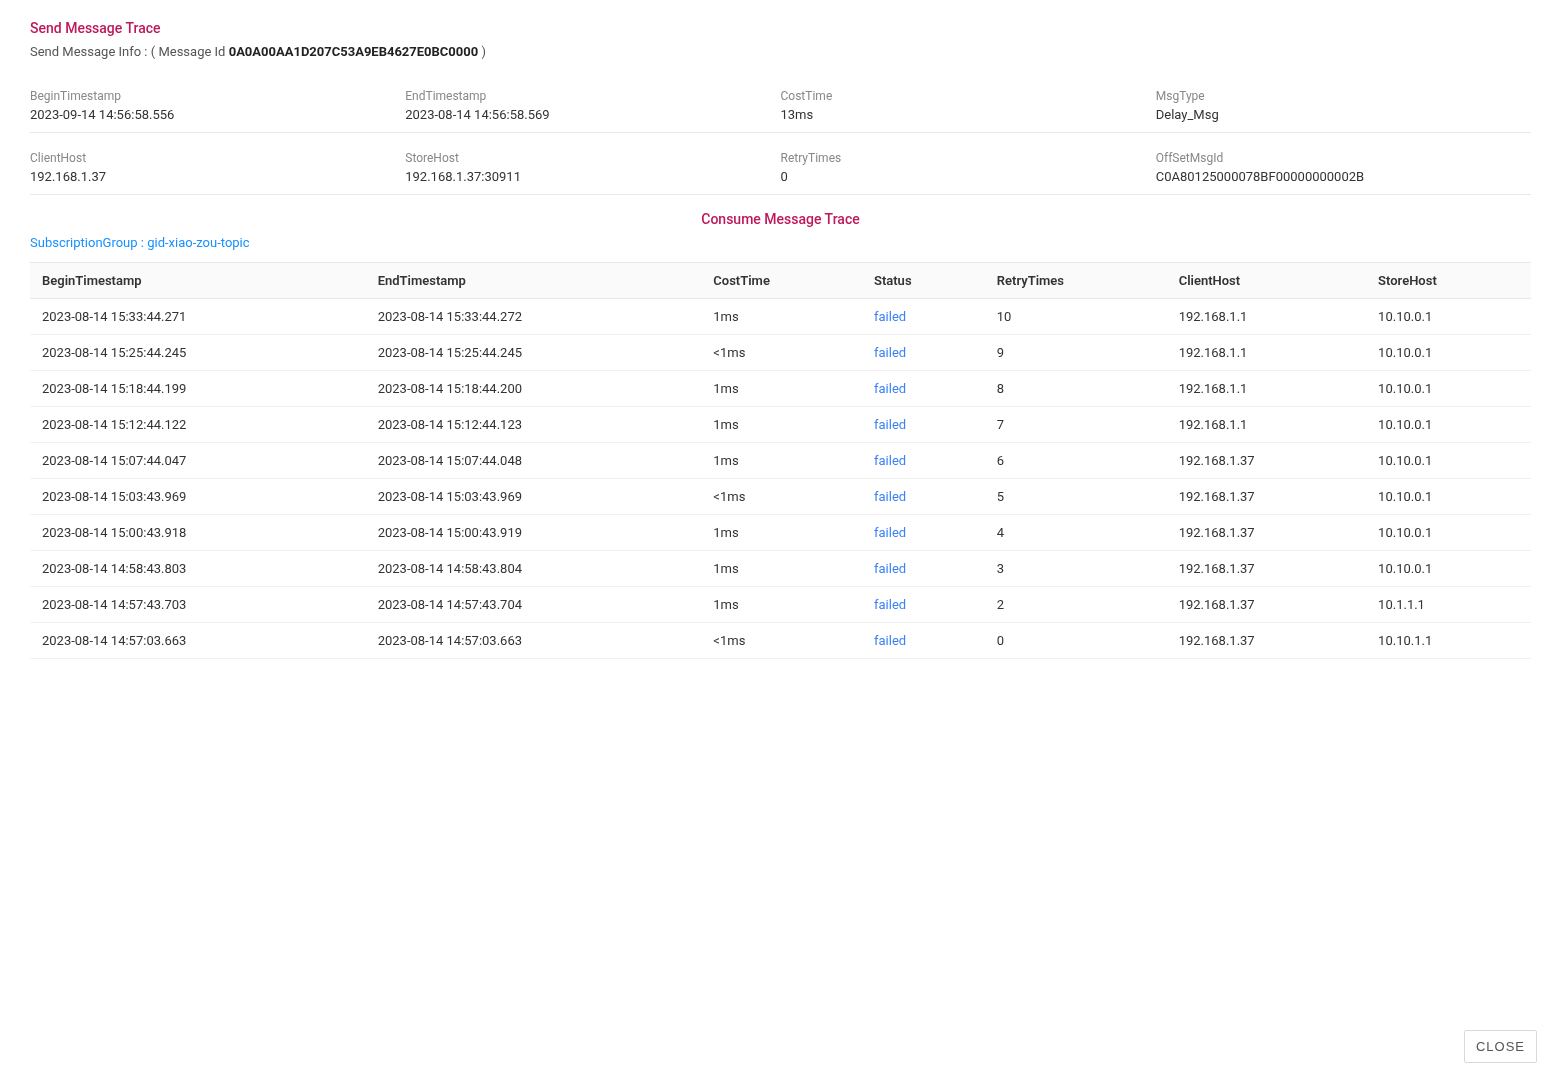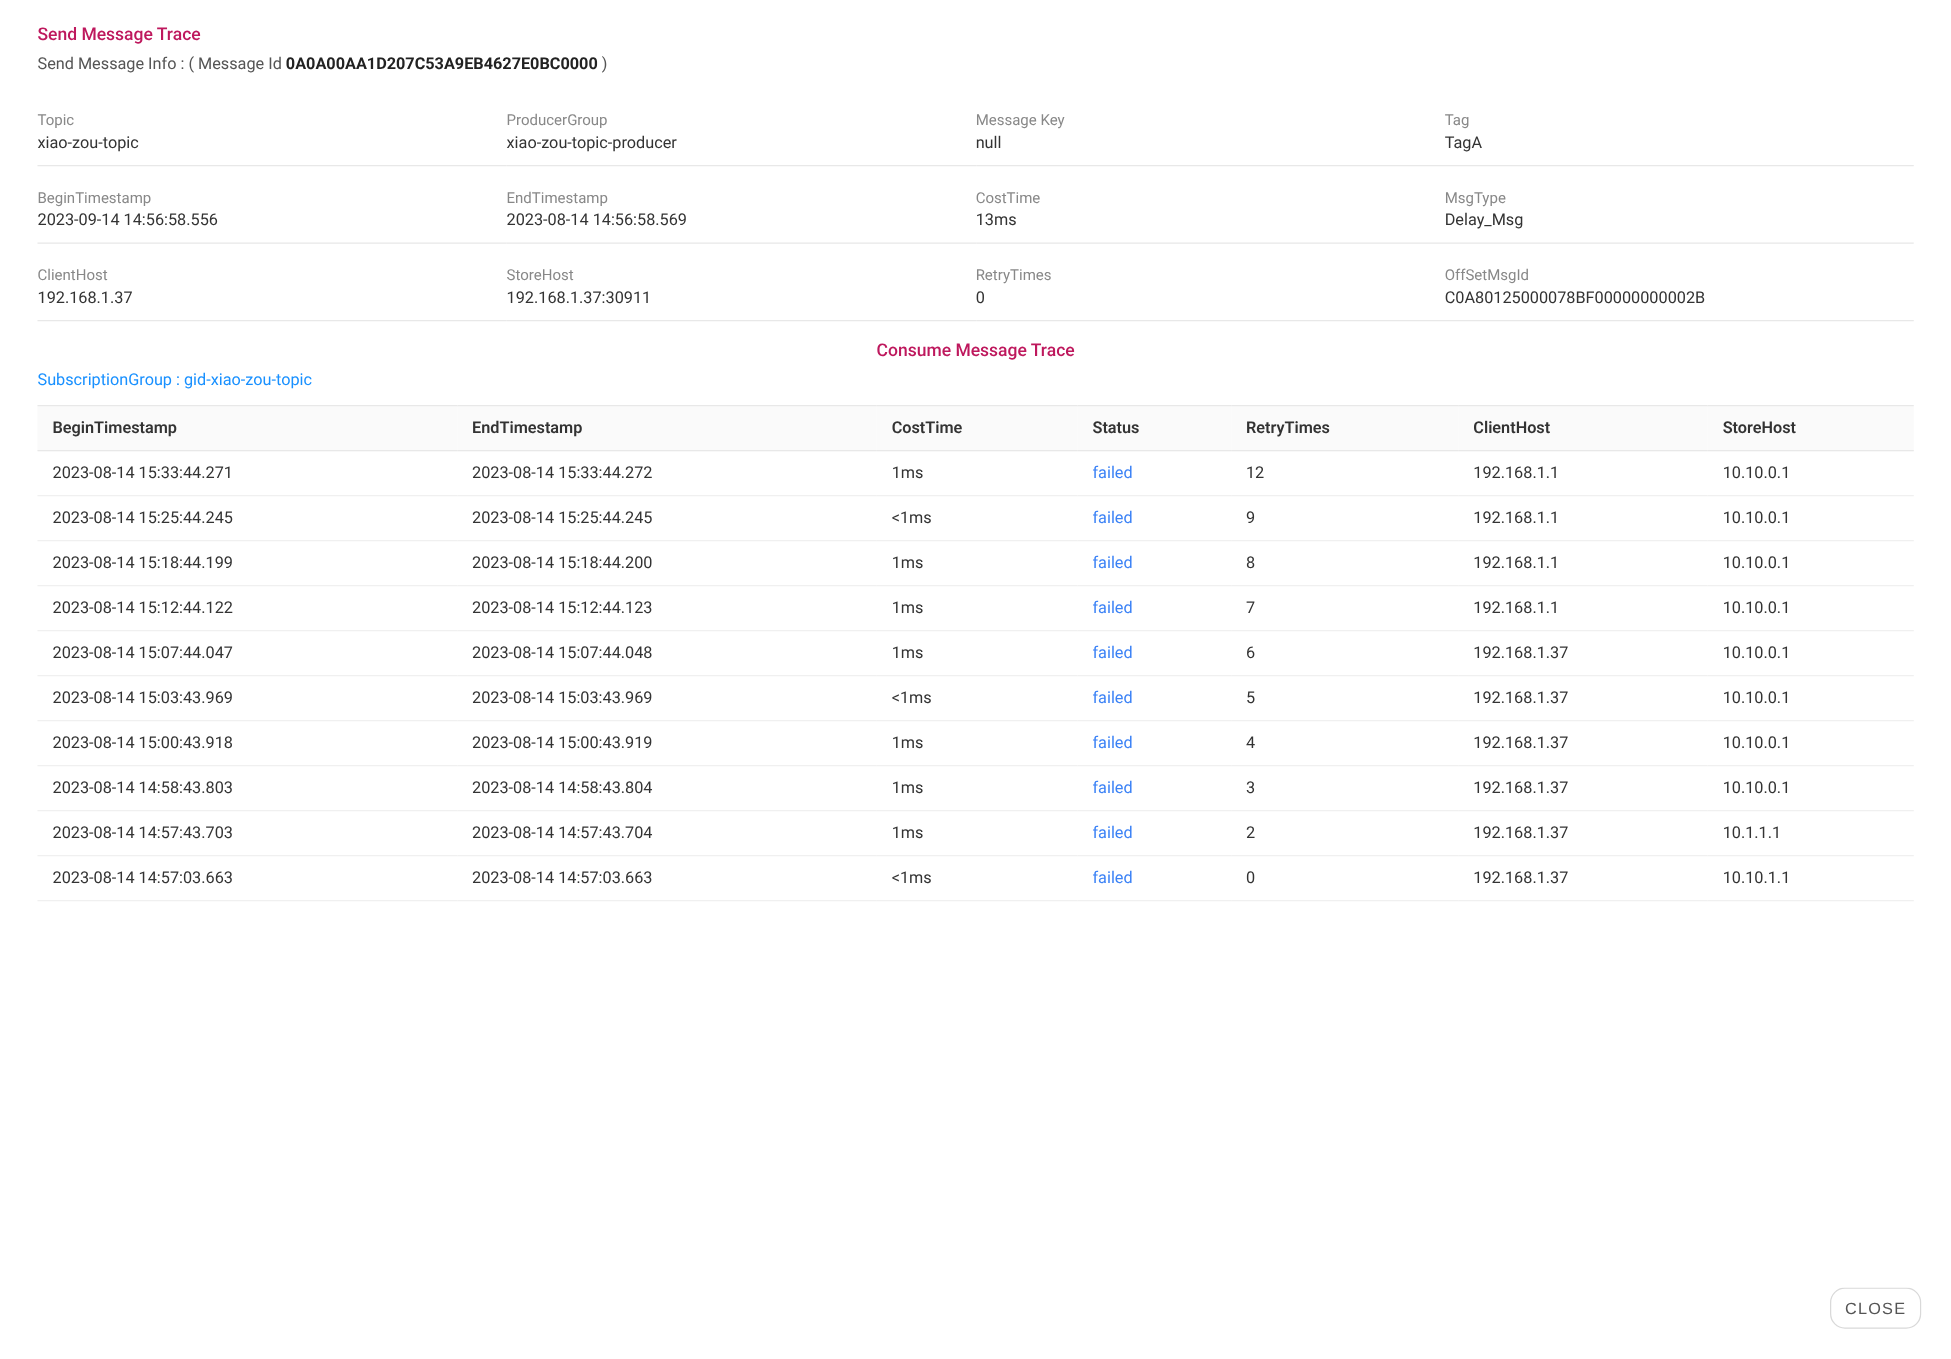--- a/index.html
+++ b/index.html
@@ -82,50 +82,32 @@
       position: fixed;
       bottom: 24px;
       right: 24px;
       padding: 8px 11px;
       border: 1px solid #d9d9d9;
       background: #fff;
       color: #555;
       font-size: 13px;
       letter-spacing: 1px;
       cursor: pointer;
-      border-radius: 12px;
+      border-radius: 2px;
     }
   </style>
 </head>
 <body>
 
 <div>
   <div class="section-title">Send Message Trace</div>
   <div class="send-info-line">
     <span>Send Message Info : ( Message Id </span><span class="highlight">0A0A00AA1D207C53A9EB4627E0BC0000</span><span> )</span>
   </div>
 
-  <div class="fields-grid">
-    <div class="field-group">
-      <div class="field-label">Topic</div>
-      <div class="field-value">xiao-zou-topic</div>
-    </div>
-    <div class="field-group">
-      <div class="field-label">ProducerGroup</div>
-      <div class="field-value">xiao-zou-topic-producer</div>
-    </div>
-    <div class="field-group">
-      <div class="field-label">Message Key</div>
-      <div class="field-value">null</div>
-    </div>
-    <div class="field-group">
-      <div class="field-label">Tag</div>
-      <div class="field-value">TagA</div>
-    </div>
-  </div>
 
   <div class="fields-grid" style="margin-top:8px;">
     <div class="field-group">
       <div class="field-label">BeginTimestamp</div>
       <div class="field-value">2023-09-14 14:56:58.556</div>
     </div>
     <div class="field-group">
       <div class="field-label">EndTimestamp</div>
       <div class="field-value">2023-08-14 14:56:58.569</div>
     </div>
@@ -174,21 +156,21 @@
         <th>ClientHost</th>
         <th>StoreHost</th>
       </tr>
     </thead>
     <tbody id="consume-table-body">
     <tr>
           <td>2023-08-14 15:33:44.271</td>
           <td>2023-08-14 15:33:44.272</td>
           <td>1ms</td>
           <td class="status-failed">failed</td>
-          <td>12</td>
+          <td>10</td>
           <td>192.168.1.1</td>
           <td>10.10.0.1</td>
         </tr>
         <tr>
           <td>2023-08-14 15:25:44.245</td>
           <td>2023-08-14 15:25:44.245</td>
           <td>&lt;1ms</td>
           <td class="status-failed">failed</td>
           <td>9</td>
           <td>192.168.1.1</td>

